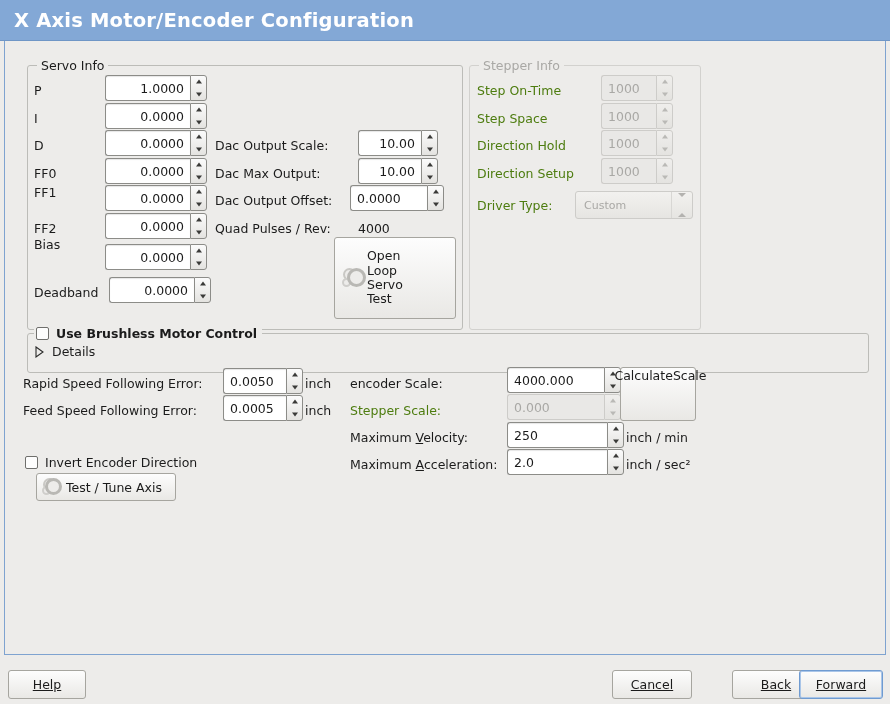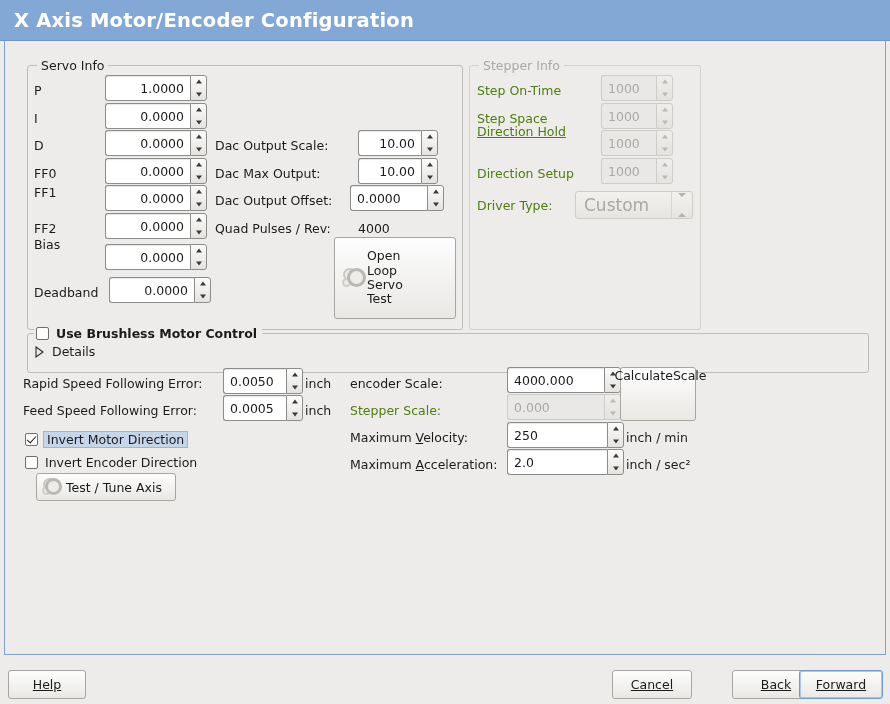--- a/index.html
+++ b/index.html
@@ -90,21 +90,21 @@
   .spin.dis .btns .up::after { border-bottom-color: #bab9b6; }
   .spin.dis .btns .dn::after { border-top-color: #bab9b6; }
 
   
   .combo {
     position: absolute; height: 28px; box-sizing: border-box;
     border: 1px solid #cdccc9; border-radius: 3px;
     background: linear-gradient(#f2f1ef, #e6e5e2);
     display: flex; align-items: center;
   }
-  .combo .cval { flex: 1 1 auto; padding: 0 8px; font-size: 17px; color: #a9a8a5; }
+  .combo .cval { flex: 1 1 auto; padding: 0 8px; font-size: 11px; color: #a9a8a5; }
   .combo .csep { width: 1px; align-self: stretch; background: #d8d7d4; }
   .combo .carr { width: 20px; position: relative; }
   .combo .carr::before {
     content: ""; position: absolute; left: 50%; top: 8px; transform: translateX(-50%);
     border-left: 4px solid transparent; border-right: 4px solid transparent;
     border-bottom: 4.5px solid #b3b2af;
   }
   .combo .carr::after {
     content: ""; position: absolute; left: 50%; bottom: 8px; transform: translateX(-50%);
     border-left: 4px solid transparent; border-right: 4px solid transparent;
@@ -296,21 +296,21 @@
         <div>Test</div>
       </div>
     </div>
 
     <div class="frame dim" style="left:464px; top:24px; width:232px; height:265px;">
       <div class="frame-title dim">Stepper Info</div>
     </div>
 
     <div class="lbl dim" style="left:472px; top:42px;">Step On-Time</div>
     <div class="lbl dim" style="left:472px; top:70px;">Step Space</div>
-    <div class="lbl dim" style="left:472px; top:83px;text-decoration:underline;">Direction Hold</div>
+    <div class="lbl dim" style="left:472px; top:97px;">Direction Hold</div>
     <div class="lbl dim" style="left:472px; top:125px;">Direction Setup</div>
     <div class="lbl dim" style="left:472px; top:157px;">Driver Type:</div>
 
     <div class="spin dis" style="left:596px; top:34px; width:72px;">
       <div class="entry left">1000</div>
       <div class="btns">
           <div class="up"></div>
           <div class="dn"></div>
         </div>
     </div>
@@ -370,24 +370,20 @@
     <div class="lbl" style="left:18px; top:362px;">Feed Speed Following Error:</div>
     <div class="spin" style="left:218px; top:354px; width:80px;">
       <div class="entry left">0.0005</div>
       <div class="btns">
           <div class="up"></div>
           <div class="dn"></div>
         </div>
     </div>
     <div class="lbl" style="left:300px; top:362px;">inch</div>
 
-    <div class="chk checked" style="left:20px; top:390px;">
-      <div class="chkbox"></div>
-      <div class="chklabel sel">Invert Motor Direction</div>
-    </div>
     <div class="chk" style="left:20px; top:414px;">
       <div class="chkbox"></div>
       <div class="chklabel">Invert Encoder Direction</div>
     </div>
 
     <div class="btn btn-openloop" style="left:31px; top:432px; width:140px; height:28px; padding-left:4px;">
       <div class="gears" style="width:22px; height:20px; flex:0 0 22px;">
         <div class="gear sm"></div>
         <div class="gear tiny"></div>
         <div class="gear big" style="width:11px;height:11px;"></div>

